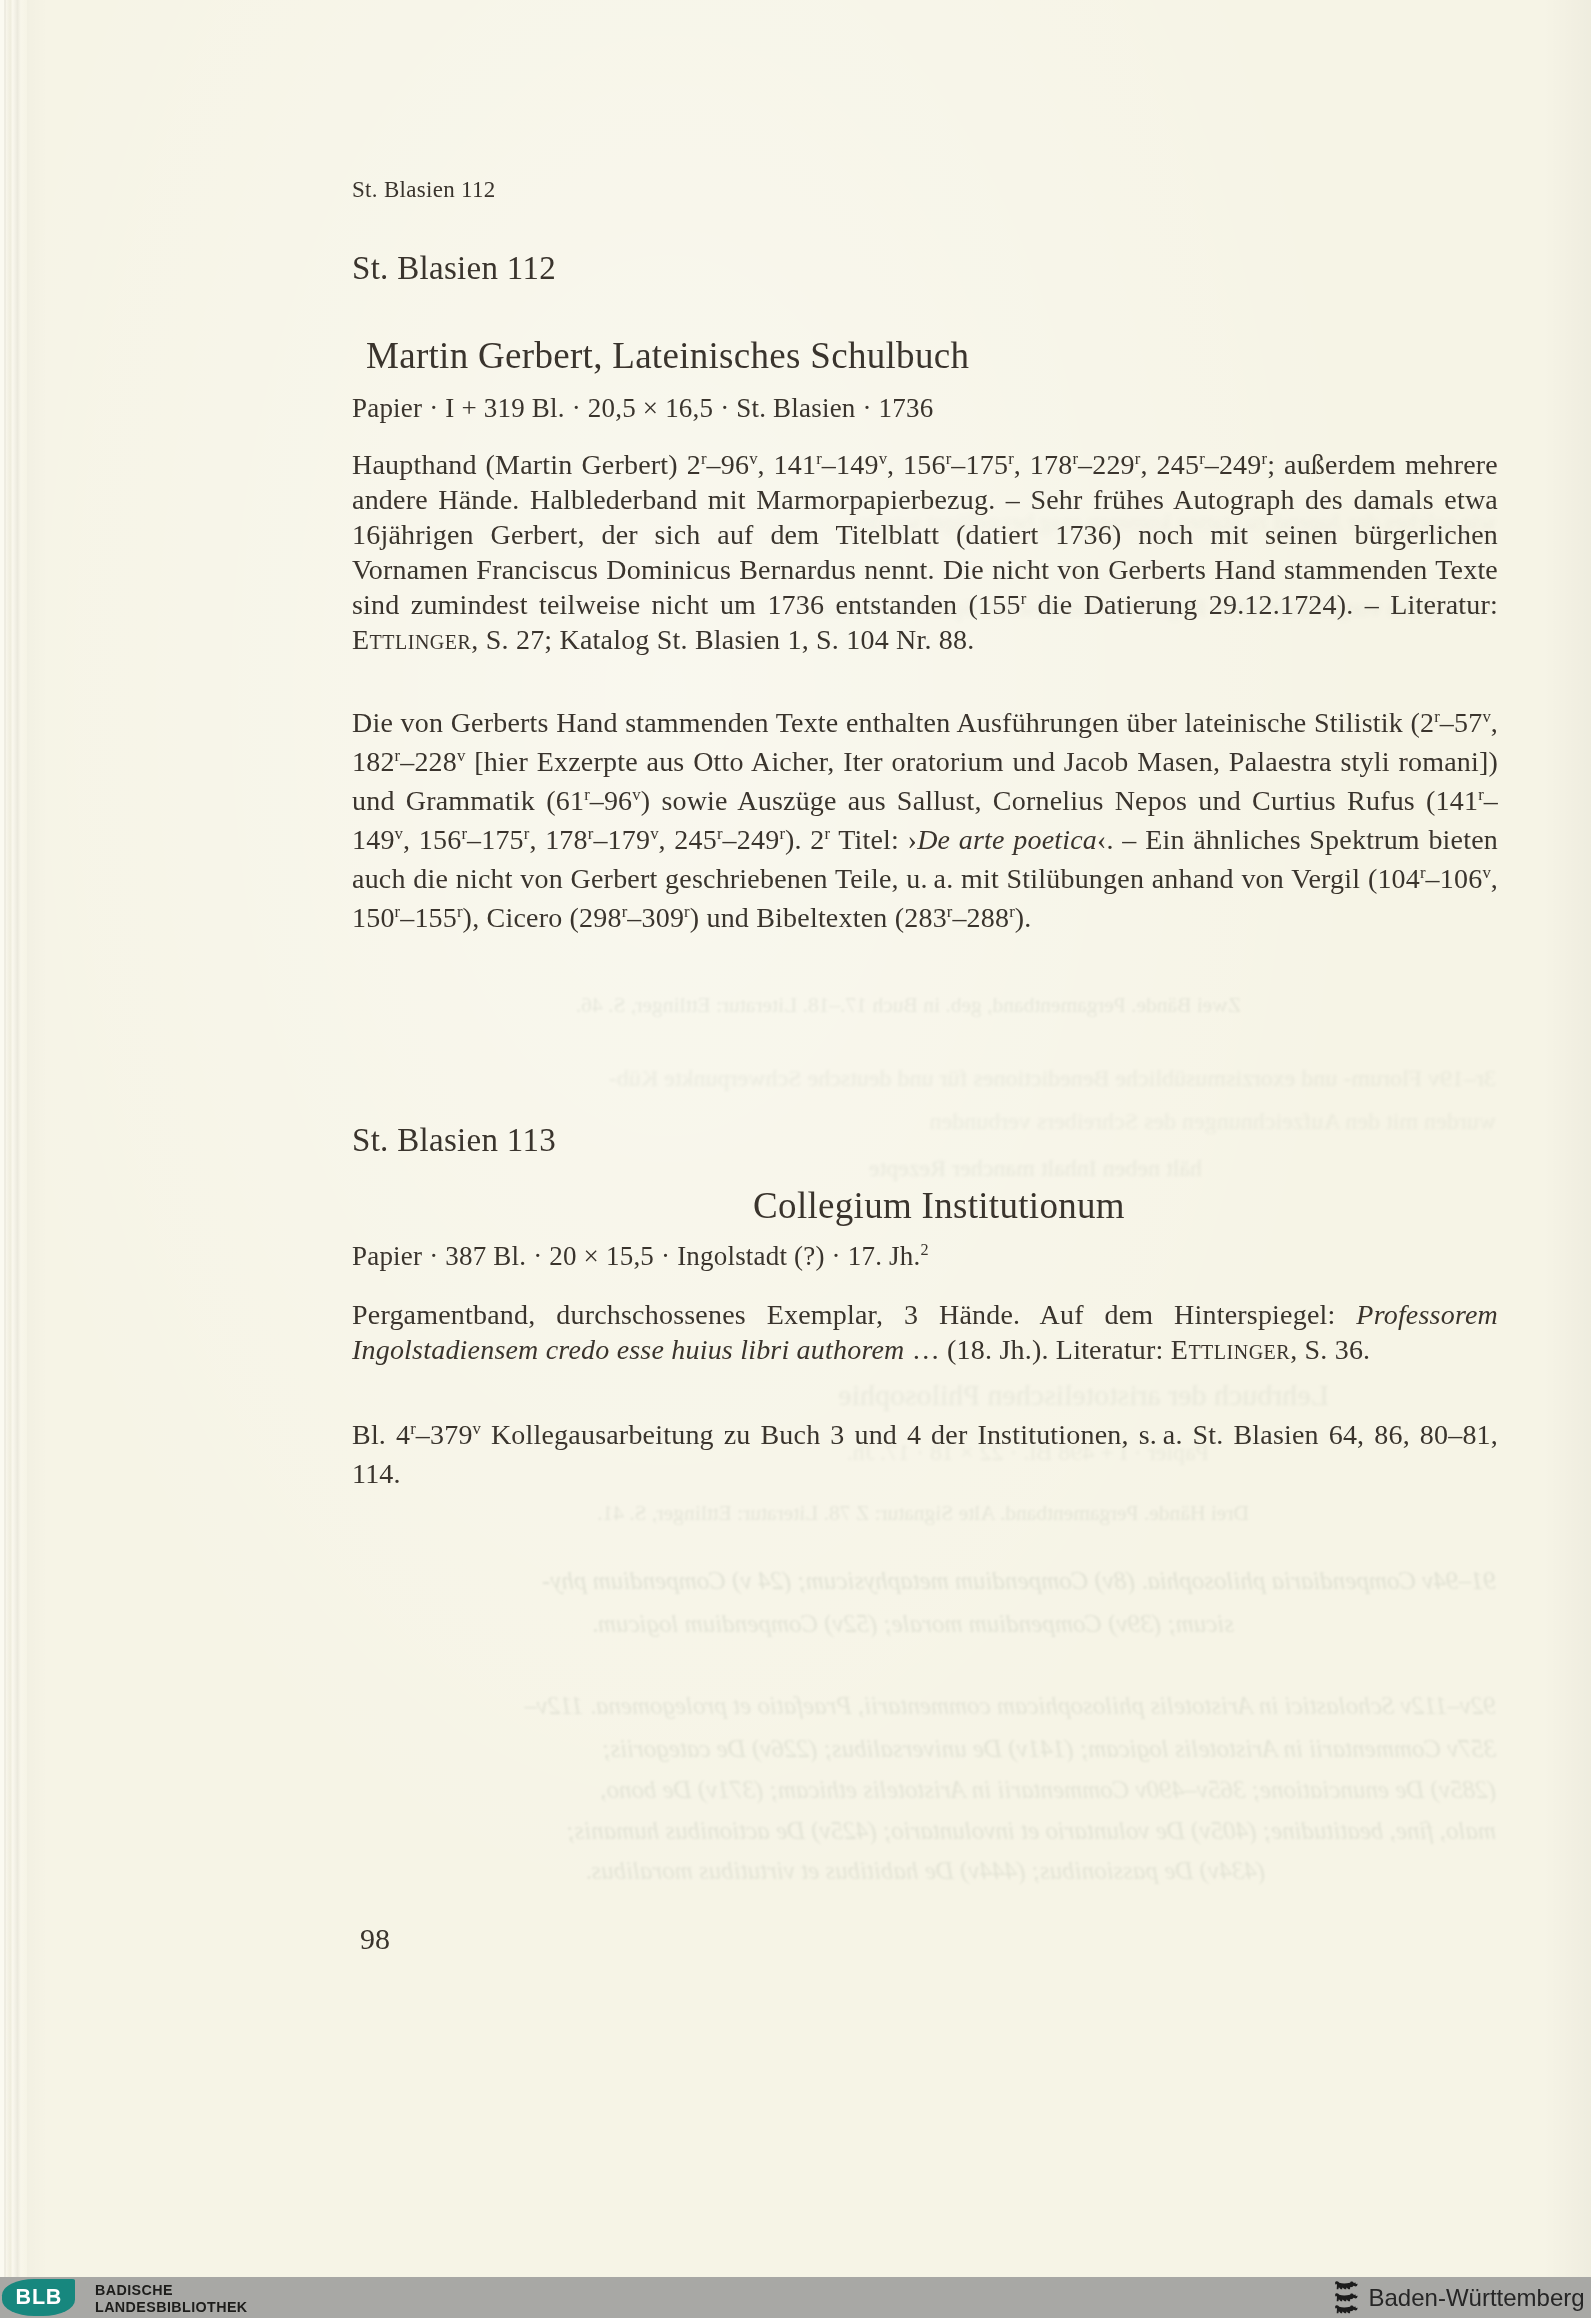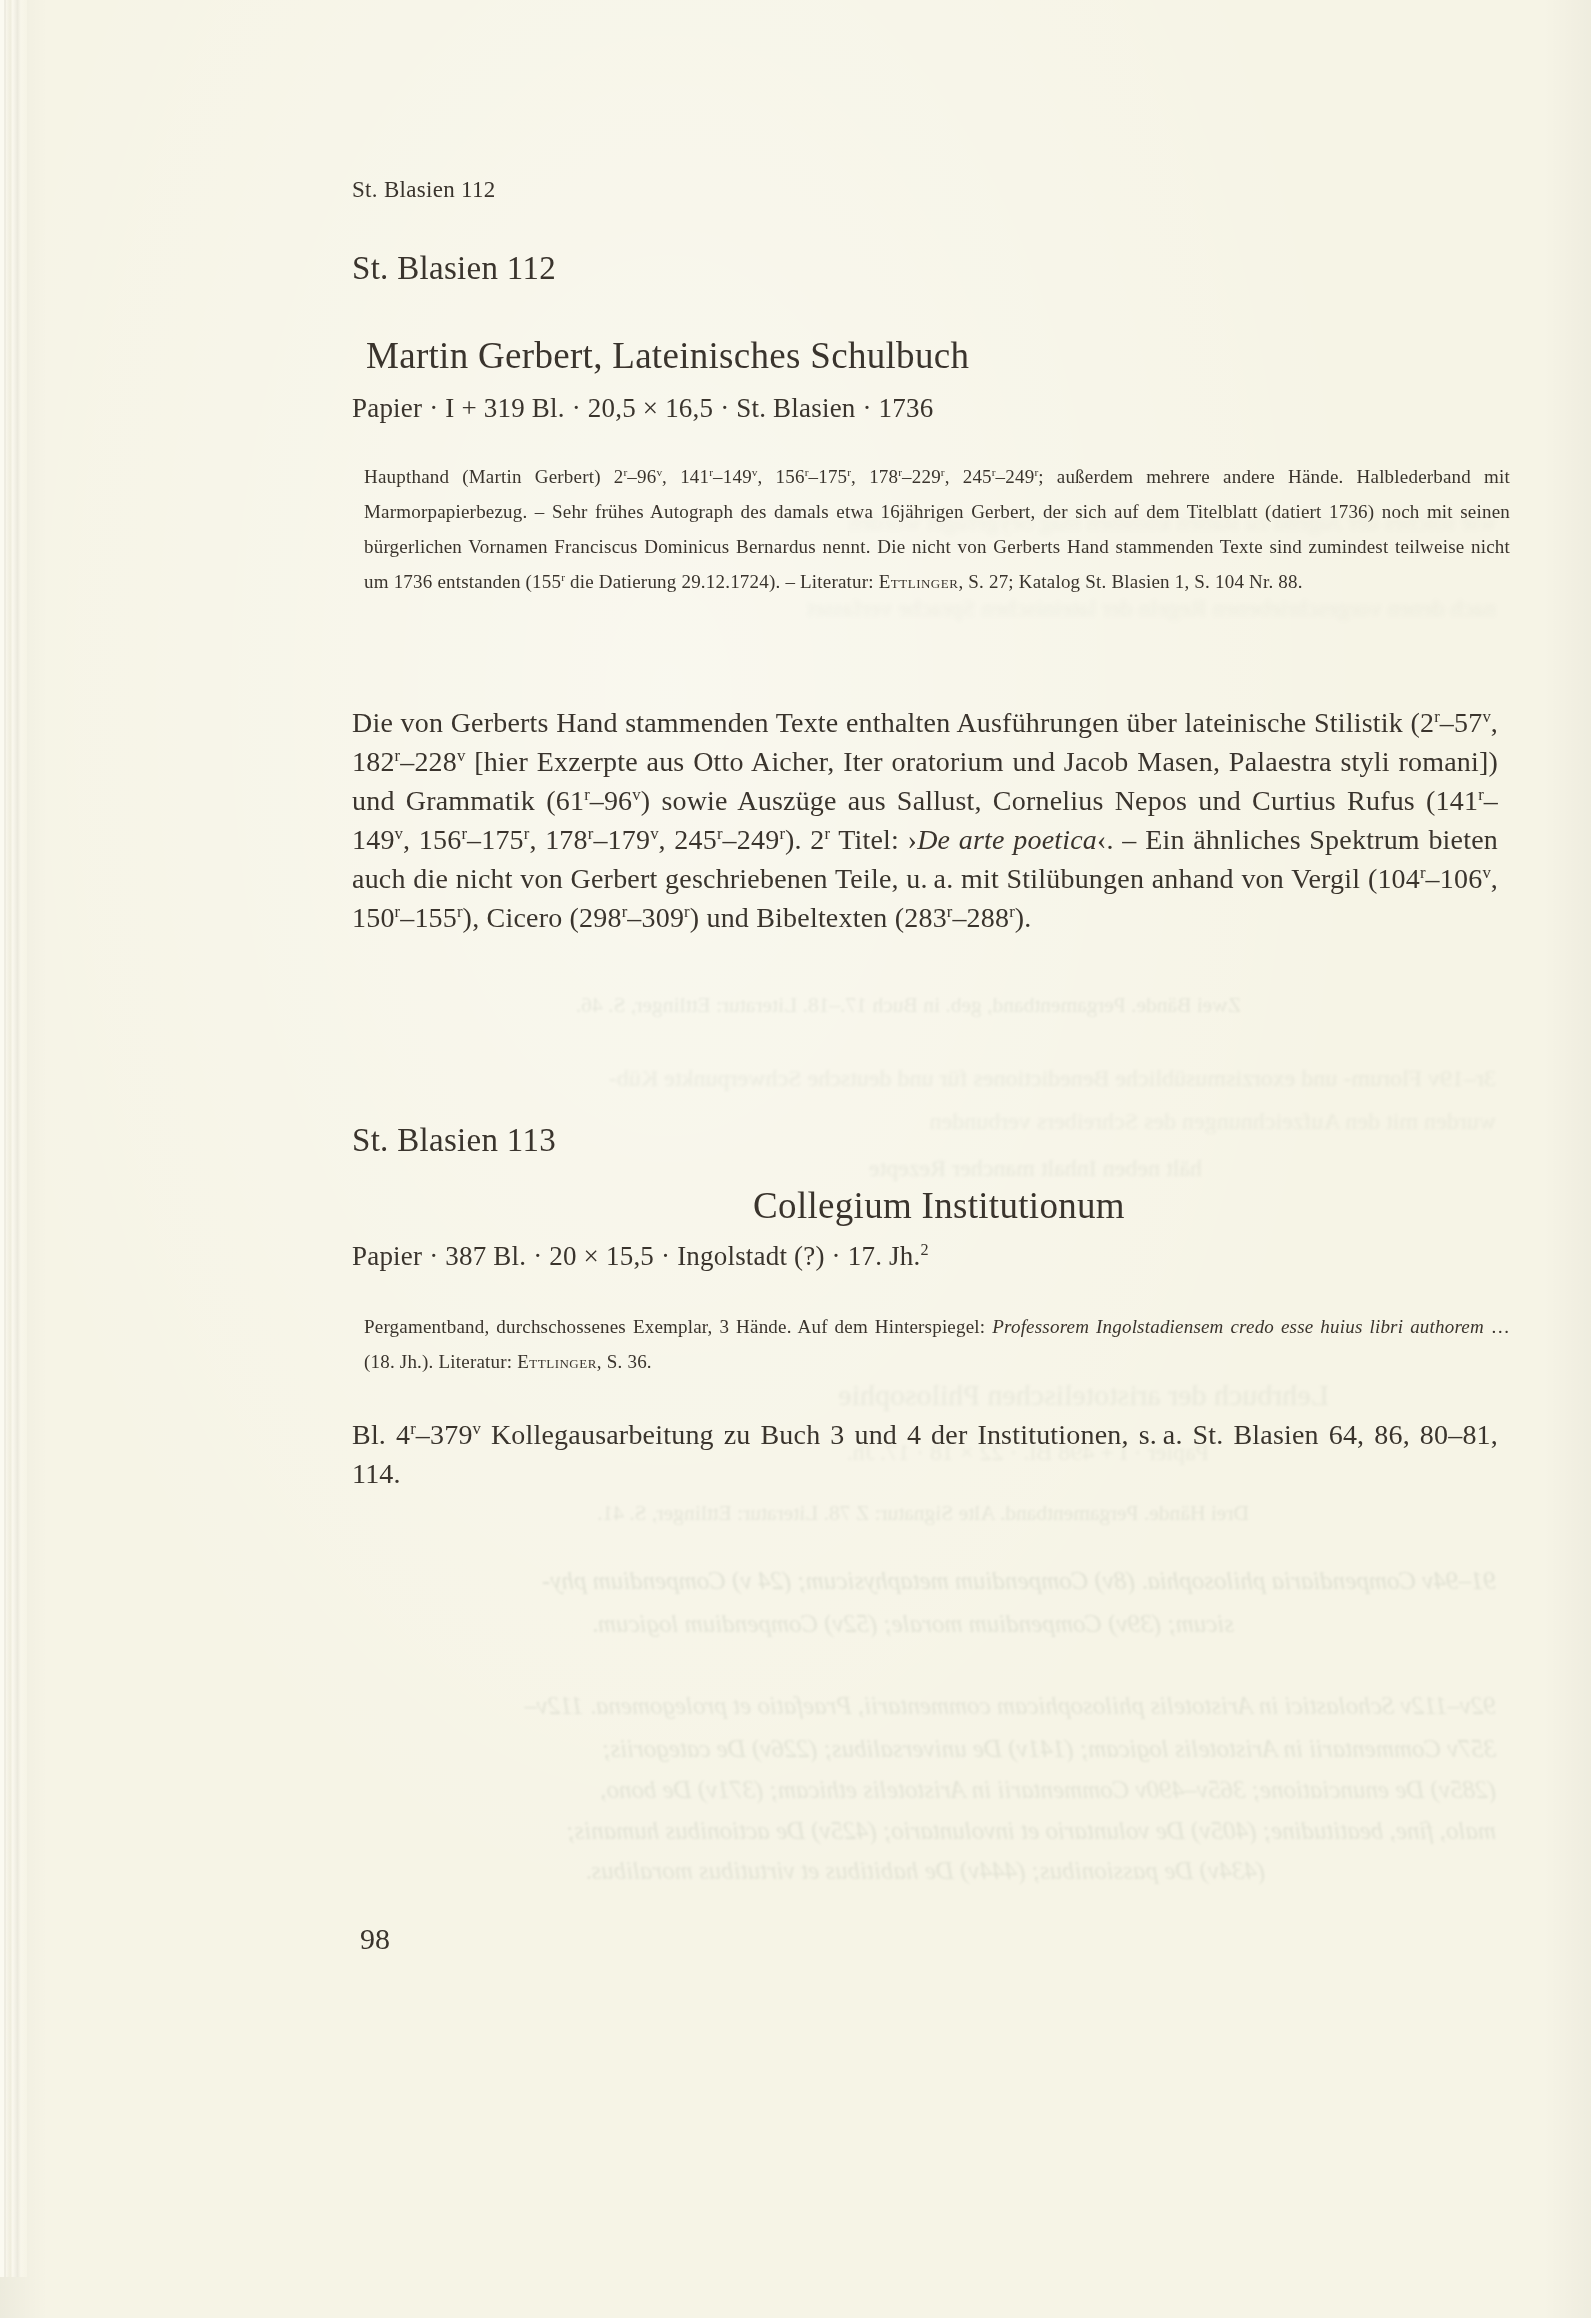--- a/index.html
+++ b/index.html
@@ -21,21 +21,21 @@
     background:repeating-linear-gradient(to right,
       #fbfaf1 0px, #fbfaf1 4px, #e7e5d9 4.8px, #f7f5ea 6.4px,
       #efedde 10.3px, #faf8ee 12.7px, #eceade 17.5px, #f8f6ea 20.7px, #f6f4e6 27px);
   }
   
   .abs{position:absolute; left:352px; width:1146px;}
   .running-head{top:177px; font-size:23px; letter-spacing:0.3px;}
   .entry-heading{margin:0; font-weight:normal; font-size:33px; letter-spacing:0.3px;}
   .entry-title{margin:14px; font-weight:normal; font-size:37px; letter-spacing:0.3px;}
   .entry-details{font-size:27px; letter-spacing:0.2px;}
-  p.desc{margin:12px; font-size:19px; line-height:35px; text-align:justify; letter-spacing:0.2px;}
+  p.desc{margin:0; font-size:28px; line-height:35px; text-align:justify; letter-spacing:0.2px;}
   p.content{margin:0; font-size:28px; line-height:39px; text-align:justify; letter-spacing:0.2px;}
   sup{font-size:60%; line-height:0; vertical-align:super; letter-spacing:0;}
   .sc{font-variant:small-caps; letter-spacing:0.5px;}
   i{font-style:italic;}
   .pos-h1{top:250px;} .pos-t1{top:320px;} .pos-d1{top:393px;} .pos-desc1{top:447px;} .pos-cont1{top:703px;}
   .pos-h2{top:1104px;margin-top:18px;} .pos-t2{top:1170px;text-align:center;} .pos-d2{top:1241px;} .pos-desc2{top:1297px;} .pos-cont2{top:1415px;}
   .page-number{position:absolute; left:360px; top:1922px; font-size:30px;}
   .main-text{position:relative; z-index:2;}
   
   .ghost-layer{position:absolute; inset:0; z-index:1; pointer-events:none;}
@@ -106,15 +106,38 @@
 
     <h2 class="abs entry-heading pos-h2">St. Blasien 113</h2>
     <h1 class="abs entry-title pos-t2">Collegium Institutionum</h1>
     <div class="abs entry-details pos-d2">Papier · 387 Bl. · 20 × 15,5 · Ingolstadt (?) · 17. Jh.<sup>2</sup></div>
     <p class="abs desc pos-desc2">Pergamentband, durchschossenes Exemplar, 3 Hände. Auf dem Hinterspiegel: <i>Professorem Ingolstadiensem credo esse huius libri authorem</i> … (18. Jh.). Literatur: <span class="sc">Ettlinger</span>, S. 36.</p>
     <p class="abs content pos-cont2">Bl. 4<sup>r</sup>–379<sup>v</sup> Kollegausarbeitung zu Buch 3 und 4 der Institutionen, s. a. St. Blasien 64, 86, 80–81, 114.</p>
 
     <div class="page-number">98</div>
   </div>
 
+  <footer class="footer-bar">
+    <div class="blb-logo">
+      <span>BLB</span>
+    </div>
+    <div class="library-name">
+      <div>BADISCHE</div>
+      <div>LANDESBIBLIOTHEK</div>
+    </div>
+    <div class="state-group">
+      <div class="lions">
+        <svg width="24" height="11" viewBox="0 0 32 14">
+            <path fill="#1c1c1c" d="M4 1.2 Q2 1 1.5 3 Q1.2 5 2.6 6 L4 4.8 L3.6 12 L5.8 12 L6.5 9.4 L9 12 L11 12 L11 9.8 L14.4 12 L16.4 12 L16.4 9.8 L19.4 12 L21.4 12 L21.4 9.4 Q24.8 9.4 26.2 7.4 L28.6 8.4 L30.6 7.6 L31.6 4.8 L29 5 L28.8 3 L26.4 3.6 Q25.4 1 22.4 1.8 L21.4 3.4 Q13 5.4 7 3.4 Q6 1.4 4 1.2 Z"></path>
+          </svg>
+        <svg width="24" height="11" viewBox="0 0 32 14">
+            <path fill="#1c1c1c" d="M4 1.2 Q2 1 1.5 3 Q1.2 5 2.6 6 L4 4.8 L3.6 12 L5.8 12 L6.5 9.4 L9 12 L11 12 L11 9.8 L14.4 12 L16.4 12 L16.4 9.8 L19.4 12 L21.4 12 L21.4 9.4 Q24.8 9.4 26.2 7.4 L28.6 8.4 L30.6 7.6 L31.6 4.8 L29 5 L28.8 3 L26.4 3.6 Q25.4 1 22.4 1.8 L21.4 3.4 Q13 5.4 7 3.4 Q6 1.4 4 1.2 Z"></path>
+          </svg>
+        <svg width="24" height="11" viewBox="0 0 32 14">
+            <path fill="#1c1c1c" d="M4 1.2 Q2 1 1.5 3 Q1.2 5 2.6 6 L4 4.8 L3.6 12 L5.8 12 L6.5 9.4 L9 12 L11 12 L11 9.8 L14.4 12 L16.4 12 L16.4 9.8 L19.4 12 L21.4 12 L21.4 9.4 Q24.8 9.4 26.2 7.4 L28.6 8.4 L30.6 7.6 L31.6 4.8 L29 5 L28.8 3 L26.4 3.6 Q25.4 1 22.4 1.8 L21.4 3.4 Q13 5.4 7 3.4 Q6 1.4 4 1.2 Z"></path>
+          </svg>
+      </div>
+      <span class="state-name">Baden-Württemberg</span>
+    </div>
+  </footer>
 
 </div>
 
 
 </body></html>

